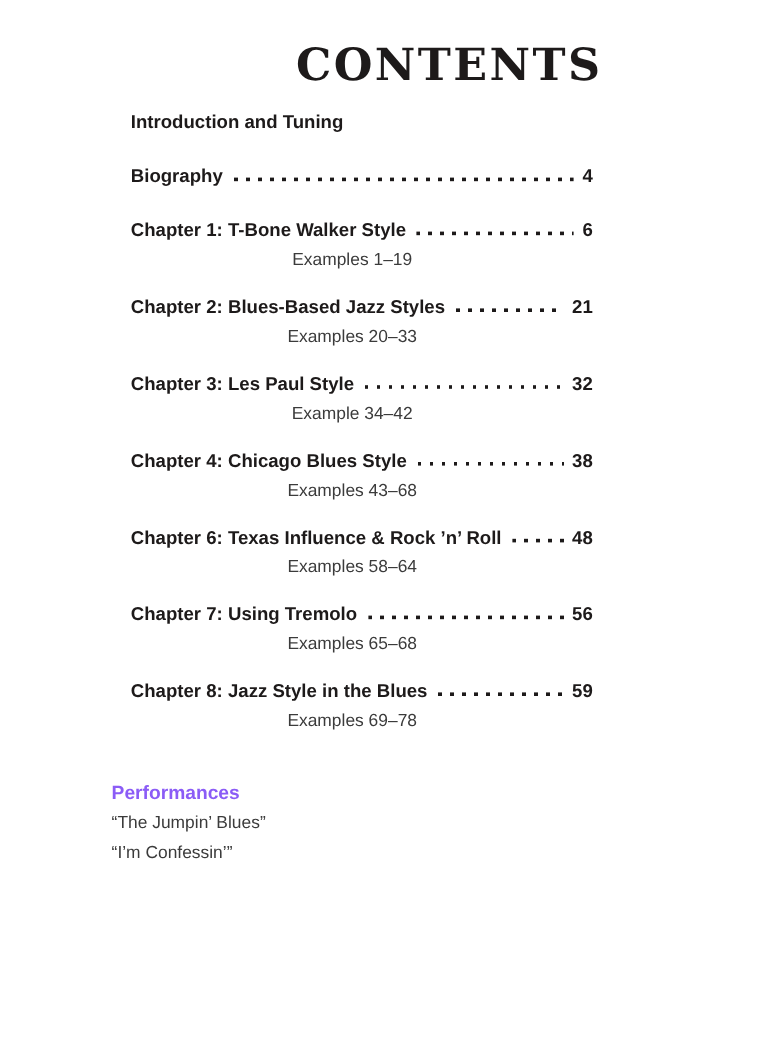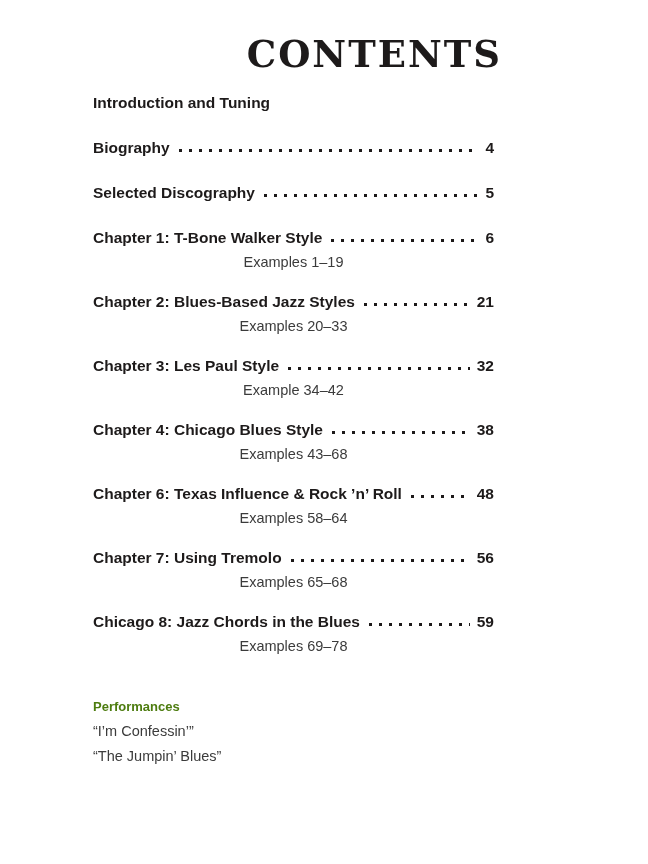--- a/index.html
+++ b/index.html
@@ -35,20 +35,21 @@
   .toc {
     margin-top: 21px;
   }
   .row {
     display: flex;
     align-items: baseline;
     font-size: 15.5px;
     line-height: 19px;
     font-weight: bold;
     color: #1d1a1a;
+    margin-left: 16px;
   }
   .label {
     white-space: nowrap;
   }
   .leader {
     flex: 1;
     height: 13px;
     margin-left: 9px;
     margin-right: 7px;
     background-image: repeating-linear-gradient(to right, #1d1a1a 0, #1d1a1a 3px, transparent 3px, transparent 10px);
@@ -70,24 +71,24 @@
     font-size: 14.5px;
     line-height: 19px;
     font-weight: normal;
     color: #3b3b3b;
     text-align: center;
   }
   .performances {
     margin-top: 7px;
   }
   .perf-heading {
-    font-size: 13px;
+    font-size: 16px;
     line-height: 19px;
     font-weight: bold;
-    color: #4d7c0f;
+    color: #8b5cf6;
     margin-top: 41px;
   }
   .perf-item {
     margin-top: 6px;
     font-size: 14.5px;
     line-height: 19px;
     font-weight: normal;
     color: #3b3b3b;
   }
 </style>
@@ -108,27 +109,20 @@
       </div>
 
       <div class="block-single">
         <div class="row">
           <span class="label">Biography</span>
           <span class="leader"></span>
           <span class="page-num">4</span>
         </div>
       </div>
 
-      <div class="block-single">
-        <div class="row">
-          <span class="label">Selected Discography</span>
-          <span class="leader"></span>
-          <span class="page-num">5</span>
-        </div>
-      </div>
 
       <div class="block-chapter">
         <div class="row">
           <span class="label">Chapter 1: T-Bone Walker Style</span>
           <span class="leader"></span>
           <span class="page-num">6</span>
         </div>
         <div class="sub">Examples 1–19</div>
       </div>
 
@@ -175,28 +169,28 @@
         <div class="row">
           <span class="label">Chapter 7: Using Tremolo</span>
           <span class="leader"></span>
           <span class="page-num">56</span>
         </div>
         <div class="sub">Examples 65–68</div>
       </div>
 
       <div class="block-chapter">
         <div class="row">
-          <span class="label">Chicago 8: Jazz Chords in the Blues</span>
+          <span class="label">Chapter 8: Jazz Style in the Blues</span>
           <span class="leader"></span>
           <span class="page-num">59</span>
         </div>
         <div class="sub">Examples 69–78</div>
       </div>
 
       <div class="performances">
         <div class="perf-heading">Performances</div>
+        <div class="perf-item">“The Jumpin’ Blues”</div>
         <div class="perf-item">“I’m Confessin’”</div>
-        <div class="perf-item">“The Jumpin’ Blues”</div>
       </div>
 
     </div>
   </div>
 </div>
 
 </body></html>

